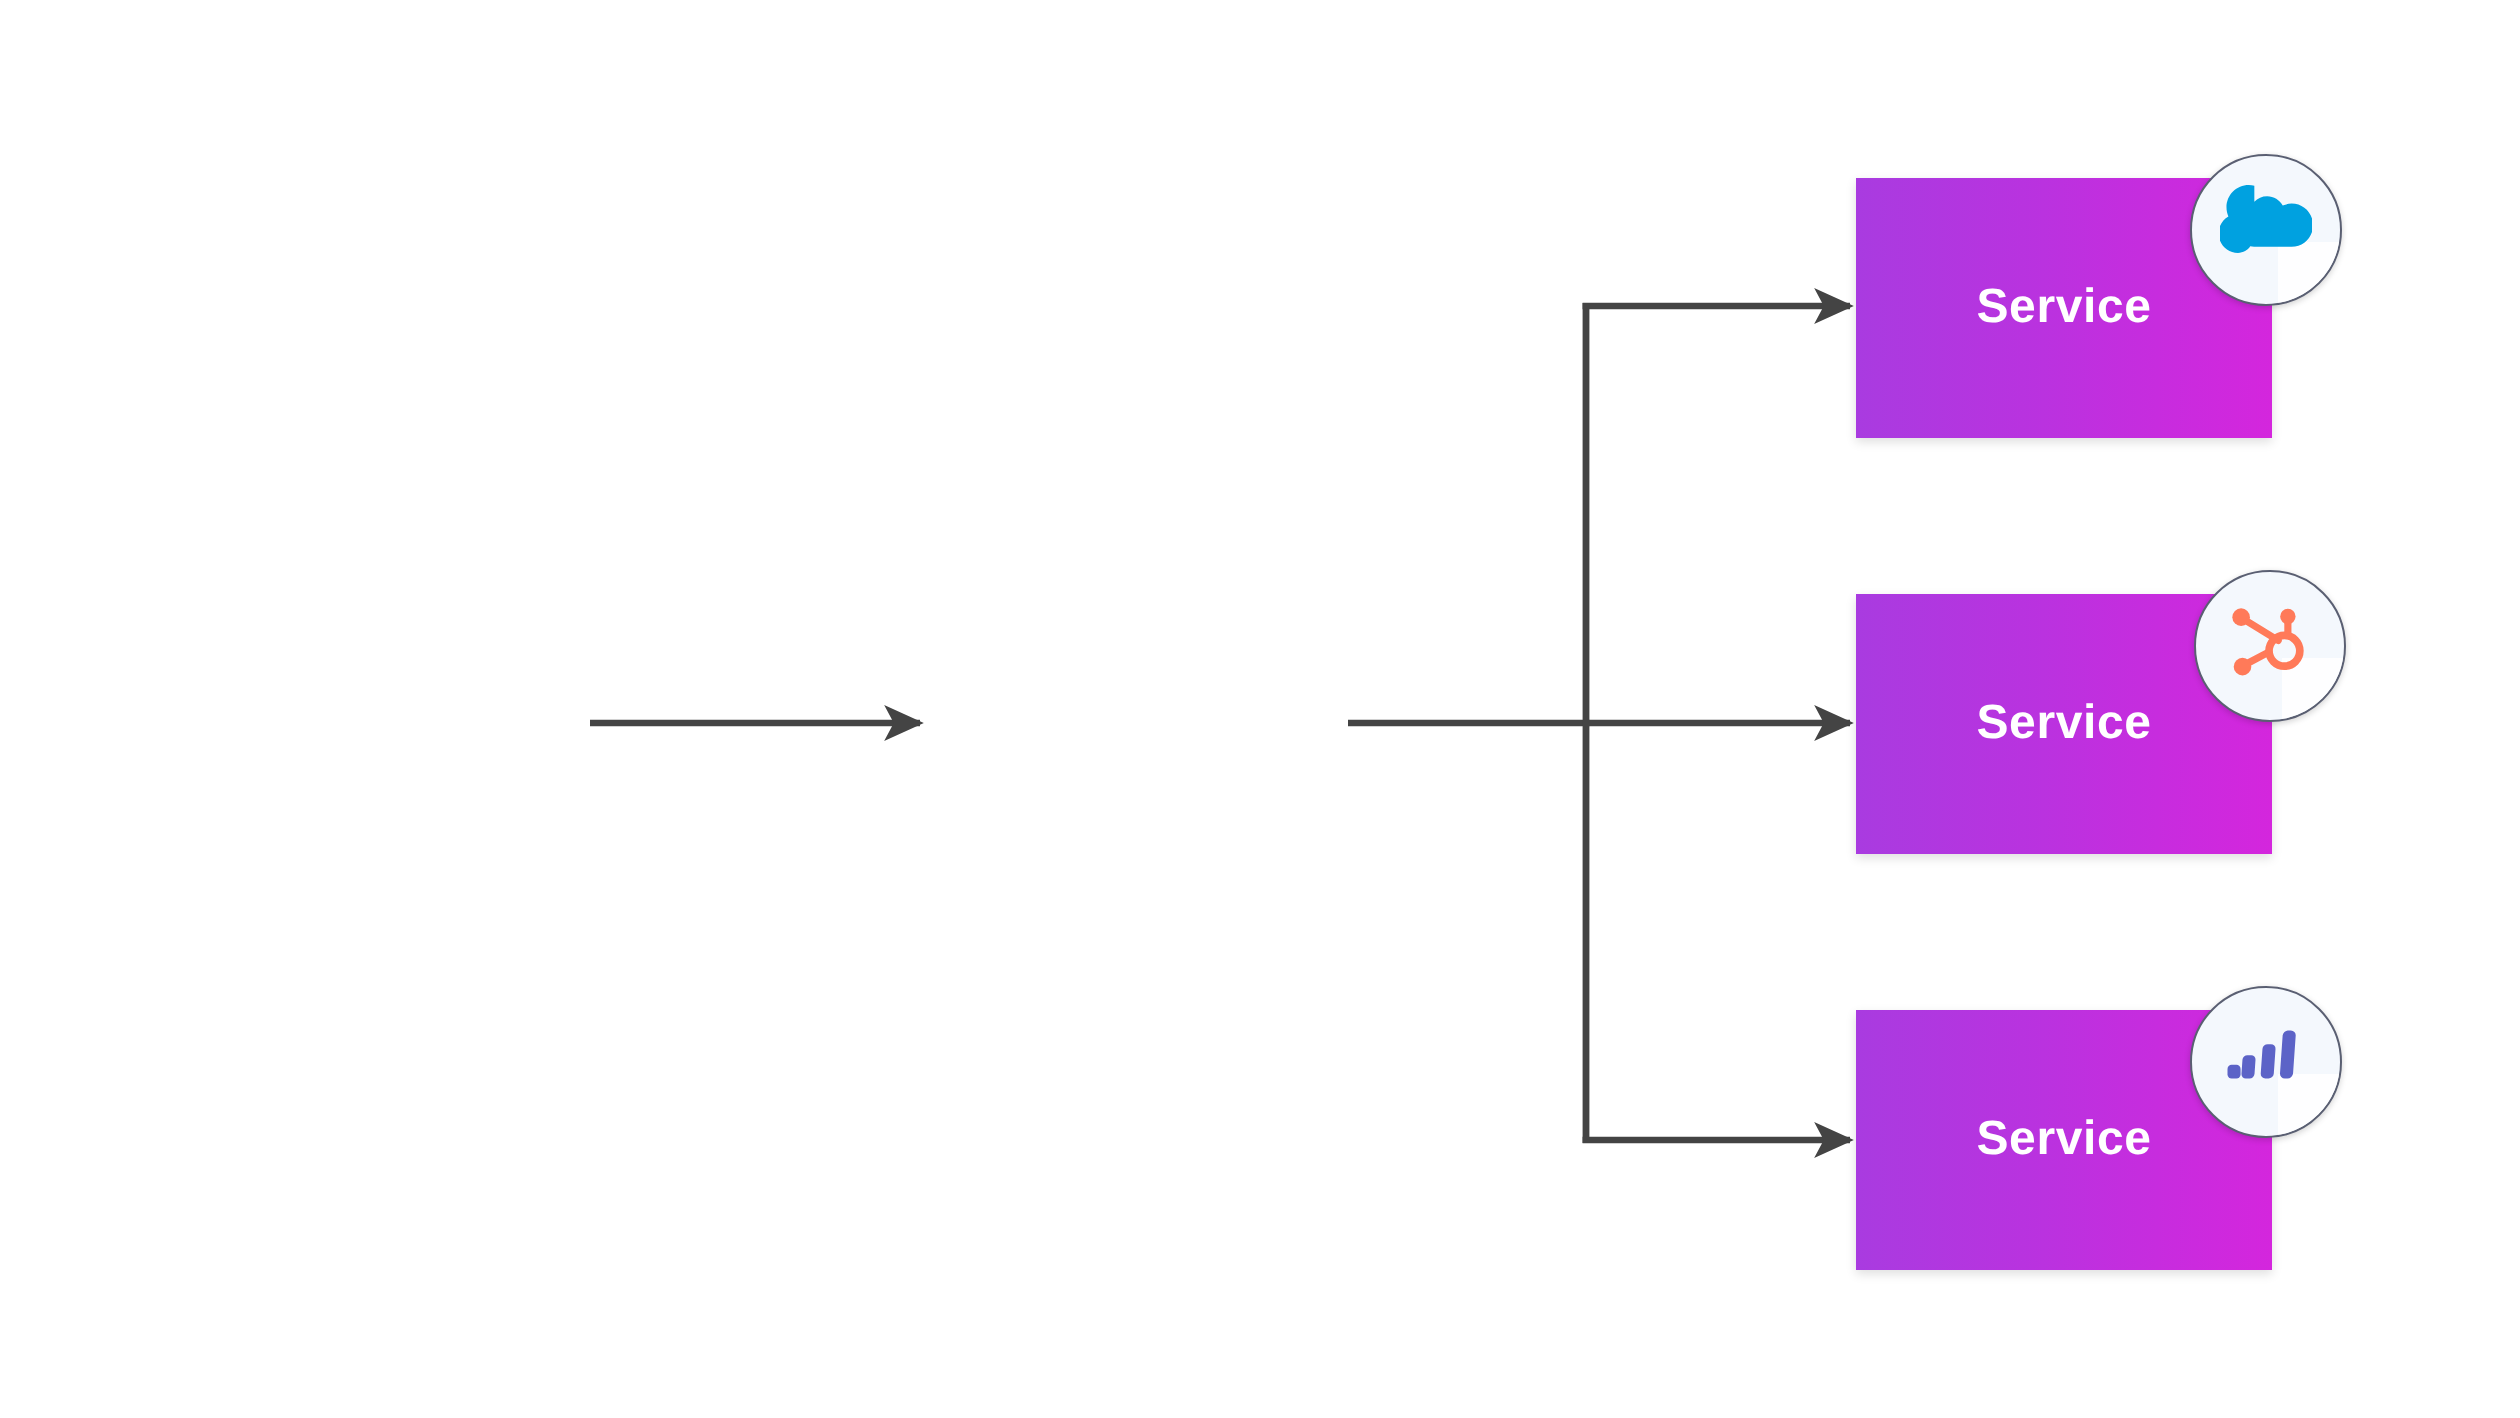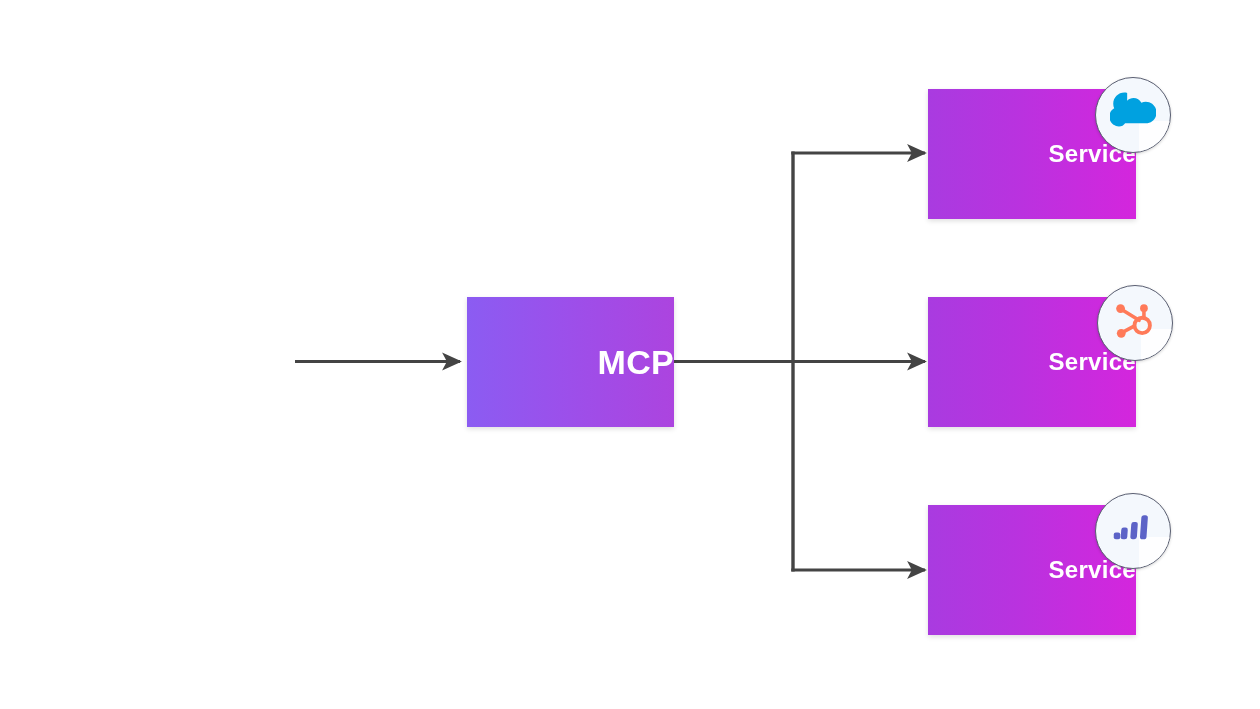--- a/index.html
+++ b/index.html
@@ -25,21 +25,21 @@
     top: 0;
     width: 1260px;
     height: 709px;
     pointer-events: none;
   }
   
   .node {
     position: absolute;
     display: flex;
     align-items: center;
-    justify-content: flex-end;
+    justify-content: center;
     box-sizing: border-box;
     box-shadow: 0 2px 5px rgba(0,0,0,0.13);
   }
   .node-label {
     color: #ffffff;
     font-family: "Liberation Sans", sans-serif;
     font-weight: bold;
     letter-spacing: 0.3px;
     line-height: 1;
     user-select: none;
@@ -126,23 +126,20 @@
     <line x1="793" y1="151.5" x2="793" y2="571.5" stroke="#444444" stroke-width="3.4"></line>
 
     <line x1="791.3" y1="153" x2="925" y2="153" stroke="#444444" stroke-width="3.2" marker-end="url(#arrowhead)"></line>
 
     <line x1="793" y1="361.5" x2="925" y2="361.5" stroke="#444444" stroke-width="3.2" marker-end="url(#arrowhead)"></line>
 
     <line x1="791.3" y1="570" x2="925" y2="570" stroke="#444444" stroke-width="3.2" marker-end="url(#arrowhead)"></line>
   </svg>
 
 
-  <div class="node" id="node-mcp">
-    <span class="node-label">MCP</span>
-  </div>
 
   <div class="node service-node" id="node-service-1">
     <span class="node-label">Service</span>
   </div>
   <div class="badge" id="badge-1">
     <svg width="46" height="46" viewBox="0 0 64 64" xmlns="http://www.w3.org/2000/svg">
       <g fill="#00A1E0">
         <path d="M26.2 14.0c2.4-2.5 5.7-4.0 9.4-4.0 4.9 0 9.1 2.7 11.4 6.8 2.0-0.9 4.2-1.4 6.5-1.4 8.7 0 15.7 7.1 15.7 15.8S62.2 47 53.5 47H26.0c-1.0 0-1.9-0.1-2.8-0.3C21.4 49.6 18.0 51.5 14.2 51.5 6.4 51.5 0 45.1 0 37.2c0-5.3 2.9-9.9 7.2-12.4-0.9-2.0-1.4-4.3-1.4-6.7 0-9.0 7.3-16.3 16.3-16.3 1.5 0 2.9 0.2 4.1 0.6z" transform="translate(-1,-1) scale(0.95)"></path>
       </g>
     </svg>

